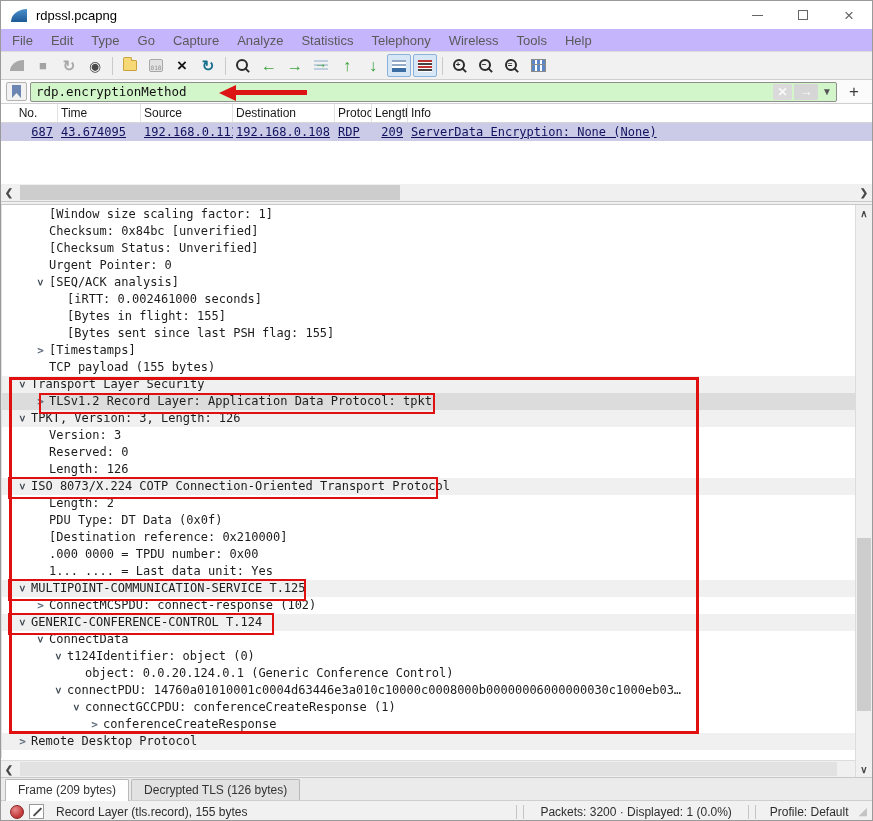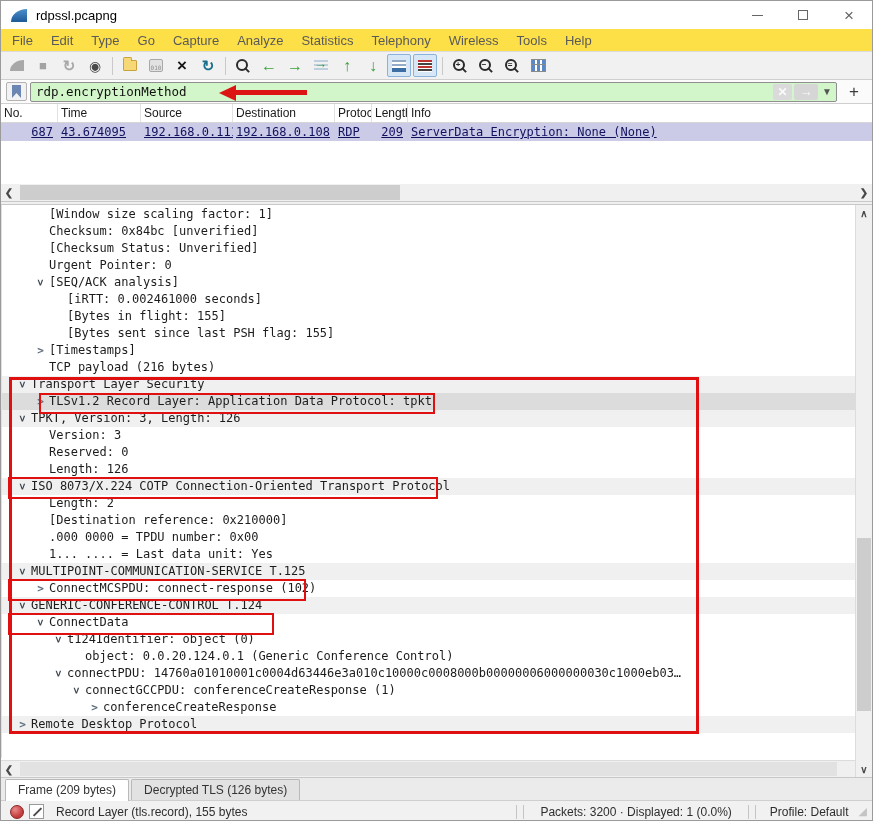--- a/index.html
+++ b/index.html
@@ -10,21 +10,21 @@
   .titlebar { height:28px; background:#fff; display:flex; align-items:center; }
   .fin-blue { width:16px; height:13px; background:linear-gradient(#4a90cc,#1d5a96); border-radius:100% 0 0 0; margin-left:10px; }
   .title-text { font-size:13px; color:#000000; margin-left:9px; flex:1; }
   .winbtns { display:flex; height:100%; }
   .winbtn { width:46px; height:100%; display:flex; align-items:center; justify-content:center; color:#666; }
   .glyph-min { width:11px; height:1px; background:#666; display:block; }
   .glyph-max { width:10px; height:10px; border:1px solid #666; display:block; }
   .glyph-close { font-size:17px; line-height:1; color:#666; }
 
   
-  .menubar { height:22px; background:#fde047; display:flex; align-items:center; padding-left:2px; }
+  .menubar { height:22px; background:#c4b5fd; display:flex; align-items:center; padding-left:2px; }
   .menu-item { font-size:13px; color:#5a5a5a; padding:0 9px; height:100%; display:flex; align-items:center; }
 
   
   .toolbar { height:29px; background:#f1f1f1; border-top:1px solid #dcdcdc; border-bottom:1px solid #cfcfcf; display:flex; align-items:center; padding-left:3px; }
   .tbtn { width:24px; height:23px; display:flex; align-items:center; justify-content:center; border:1px solid transparent; border-radius:2px; margin:0 1px; }
   .tbtn.checked { background:#d7e7f6; border:1px solid #8ab2dc; }
   .tsep { width:1px; height:18px; background:#c9c9c9; margin:0 4px; }
   .icon-fin-gray { width:14px; height:11px; background:#a8a8a8; border-radius:100% 0 0 0; }
   .icon-folder { width:14px; height:11px; background:#f7d877; border:1px solid #c9a23c; border-radius:1px; position:relative; }
   .icon-folder::before { content:""; position:absolute; top:-4px; left:-1px; width:7px; height:3px; background:#f7d877; border:1px solid #c9a23c; border-bottom:none; border-radius:2px 2px 0 0; }
@@ -225,21 +225,21 @@
     <span class="red-arrow"></span>
     <span class="fbtn fx">✕</span>
     <span class="fbtn fapply">→</span>
     <span class="fbtn fcaret">▼</span>
   </div>
   <span class="fplus">+</span>
 </div>
 
 <div class="plist">
   <div class="plist-header">
-    <div class="ph-cell c-no" style="text-align:left;">No.</div>
+    <div class="ph-cell c-no" style="text-align:center;">No.</div>
     <div class="ph-cell c-time">Time</div>
     <div class="ph-cell c-src">Source</div>
     <div class="ph-cell c-dst">Destination</div>
     <div class="ph-cell c-proto">Protocol</div>
     <div class="ph-cell c-len" style="text-align:left;">Length</div>
     <div class="ph-cell c-info">Info</div>
   </div>
   <div class="plist-row">
     <div class="pr-cell c-no">687</div>
     <div class="pr-cell c-time">43.674095</div>
@@ -262,29 +262,30 @@
   <div class="drows">
       <div class="trow" style="padding-left: 30px;"><span class="arr"></span><span>[Window size scaling factor: 1]</span></div>
       <div class="trow" style="padding-left: 30px;"><span class="arr"></span><span>Checksum: 0x84bc [unverified]</span></div>
       <div class="trow" style="padding-left: 30px;"><span class="arr"></span><span>[Checksum Status: Unverified]</span></div>
       <div class="trow" style="padding-left: 30px;"><span class="arr"></span><span>Urgent Pointer: 0</span></div>
       <div class="trow" style="padding-left: 30px;"><span class="arr exp">&gt;</span><span>[SEQ/ACK analysis]</span></div>
       <div class="trow" style="padding-left: 48px;"><span class="arr"></span><span>[iRTT: 0.002461000 seconds]</span></div>
       <div class="trow" style="padding-left: 48px;"><span class="arr"></span><span>[Bytes in flight: 155]</span></div>
       <div class="trow" style="padding-left: 48px;"><span class="arr"></span><span>[Bytes sent since last PSH flag: 155]</span></div>
       <div class="trow" style="padding-left: 30px;"><span class="arr">&gt;</span><span>[Timestamps]</span></div>
-      <div class="trow" style="padding-left: 30px;"><span class="arr"></span><span>TCP payload (216 bytes)</span></div>
+      <div class="trow" style="padding-left: 30px;"><span class="arr"></span><span>TCP payload (155 bytes)</span></div>
       <div class="trow" style="padding-left: 12px; background: rgb(240, 240, 240);"><span class="arr exp">&gt;</span><span>Transport Layer Security</span></div>
       <div class="trow" style="padding-left: 30px; background: rgb(220, 220, 220);"><span class="arr">&gt;</span><span>TLSv1.2 Record Layer: Application Data Protocol: tpkt</span></div>
       <div class="trow" style="padding-left: 12px; background: rgb(240, 240, 240);"><span class="arr exp">&gt;</span><span>TPKT, Version: 3, Length: 126</span></div>
       <div class="trow" style="padding-left: 30px;"><span class="arr"></span><span>Version: 3</span></div>
       <div class="trow" style="padding-left: 30px;"><span class="arr"></span><span>Reserved: 0</span></div>
       <div class="trow" style="padding-left: 30px;"><span class="arr"></span><span>Length: 126</span></div>
       <div class="trow" style="padding-left: 12px; background: rgb(240, 240, 240);"><span class="arr exp">&gt;</span><span>ISO 8073/X.224 COTP Connection-Oriented Transport Protocol</span></div>
       <div class="trow" style="padding-left: 30px;"><span class="arr"></span><span>Length: 2</span></div>
+      <div class="trow" style="padding-left: 30px;"><span class="arr"></span><span>PDU Type: DT Data (0x0f)</span></div>
       <div class="trow" style="padding-left: 30px;"><span class="arr"></span><span>[Destination reference: 0x210000]</span></div>
       <div class="trow" style="padding-left: 30px;"><span class="arr"></span><span>.000 0000 = TPDU number: 0x00</span></div>
       <div class="trow" style="padding-left: 30px;"><span class="arr"></span><span>1... .... = Last data unit: Yes</span></div>
       <div class="trow" style="padding-left: 12px; background: rgb(240, 240, 240);"><span class="arr exp">&gt;</span><span>MULTIPOINT-COMMUNICATION-SERVICE T.125</span></div>
       <div class="trow" style="padding-left: 30px;"><span class="arr">&gt;</span><span>ConnectMCSPDU: connect-response (102)</span></div>
       <div class="trow" style="padding-left: 12px; background: rgb(240, 240, 240);"><span class="arr exp">&gt;</span><span>GENERIC-CONFERENCE-CONTROL T.124</span></div>
       <div class="trow" style="padding-left: 30px;"><span class="arr exp">&gt;</span><span>ConnectData</span></div>
       <div class="trow" style="padding-left: 48px;"><span class="arr exp">&gt;</span><span>t124Identifier: object (0)</span></div>
       <div class="trow" style="padding-left: 66px;"><span class="arr"></span><span>object: 0.0.20.124.0.1 (Generic Conference Control)</span></div>
       <div class="trow" style="padding-left: 48px;"><span class="arr exp">&gt;</span><span>connectPDU: 14760a01010001c0004d63446e3a010c10000c0008000b00000006000000030c1000eb03…</span></div>

